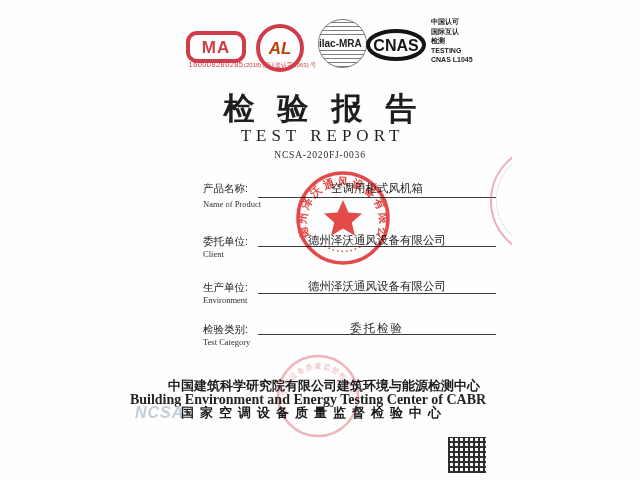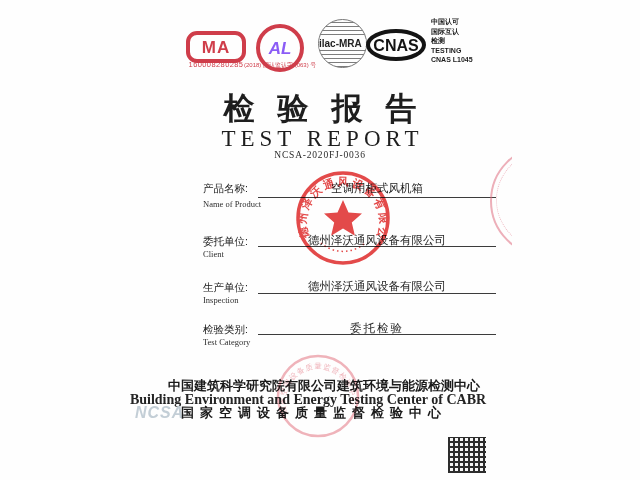--- a/index.html
+++ b/index.html
@@ -7,34 +7,34 @@
         font-family:"Liberation Sans","DejaVu Sans",sans-serif;color:#262626;}
   .abs{position:absolute;}
 
   
   .cma-box{left:186px;top:31px;width:52px;height:24px;border:4px solid #cf3d4a;border-radius:11px;
            display:flex;align-items:center;justify-content:center;}
   .cma-ma{font-weight:bold;font-size:17px;color:#cf3d4a;letter-spacing:1px;line-height:1;}
   .cma-num{left:183px;top:60px;width:66px;font-size:7.5px;color:#cf3d4a;letter-spacing:.4px;text-align:center;}
   .cal-circle{left:256px;top:24px;width:40px;height:40px;border:4px solid #cf3d4a;border-radius:50%;
               display:flex;align-items:center;justify-content:center;}
-  .cal-al{font-weight:bold;font-size:17px;font-style:italic;color:#8b5cf6;line-height:1;}
+  .cal-al{font-weight:bold;font-size:17px;font-style:italic;color:#c2410c;line-height:1;}
   .cal-cap{left:244px;top:61px;width:70px;font-size:6px;color:#cf3d4a;text-align:center;white-space:nowrap;}
   .ilac-circle{left:318px;top:19px;width:47px;height:47px;border-radius:50%;
                background:repeating-linear-gradient(0deg,rgba(55,55,55,.65) 0 1px,rgba(255,255,255,0) 1px 4px);
                border:1px solid #777;display:flex;align-items:center;justify-content:center;overflow:hidden;}
   .ilac-band{background:#fdfdfd;width:100%;text-align:left;font-weight:bold;font-size:10px;color:#222;
              padding:1px 0;}
   .cnas-svg{left:366px;top:27px;}
   .cnas-text{left:431px;top:17px;font-size:7px;font-weight:bold;color:#1c1c1c;line-height:9.6px;white-space:pre-line;}
 
   
   .title-zh{left:0;right:0;top:88px;text-align:center;font-size:31px;font-weight:bold;color:#1e1e1e;
             letter-spacing:23px;padding-left:23px;font-family:"Liberation Serif","DejaVu Serif",serif;}
-  .title-en{left:0;right:0;top:126px;text-align:center;font-size:23px;letter-spacing:5px;padding-left:5px;
+  .title-en{left:0;right:0;top:126px;text-align:center;font-size:17px;letter-spacing:5px;padding-left:5px;
             color:#1e1e1e;font-family:"Liberation Serif","DejaVu Serif",serif;}
   .report-no{left:0;right:0;top:150px;text-align:center;font-size:9.5px;letter-spacing:.8px;color:#2a2a2a;
              font-family:"Liberation Serif","DejaVu Serif",serif;}
 
   
   .lbl-zh{left:203px;font-size:10.5px;color:#222;text-align:right;}
   .lbl-en{left:203px;font-size:8.5px;color:#2e2e2e;font-family:"Liberation Serif","DejaVu Serif",serif;}
   .frow-line{left:258px;width:238px;height:0;border-bottom:1px solid #3c3c3c;}
   .frow-val{left:258px;width:238px;text-align:center;font-size:11.5px;color:#1f1f1f;}
 
@@ -102,21 +102,21 @@
   <div class="abs lbl-en" style="top:199px">Name of Product</div>
 
   <div class="abs frow-val" style="top:233px">德州泽沃通风设备有限公司</div>
   <div class="abs lbl-zh" style="top:235px">委托单位:</div>
   <div class="abs frow-line" style="top:246px"></div>
   <div class="abs lbl-en" style="top:249px">Client</div>
 
   <div class="abs frow-val" style="top:279px">德州泽沃通风设备有限公司</div>
   <div class="abs lbl-zh" style="top:281px">生产单位:</div>
   <div class="abs frow-line" style="top:293px"></div>
-  <div class="abs lbl-en" style="top:295px">Inspection</div>
+  <div class="abs lbl-en" style="top:295px">Environment</div>
 
   <div class="abs frow-val" style="top:321px;letter-spacing:2px">委托检验</div>
   <div class="abs lbl-zh" style="top:323px">检验类别:</div>
   <div class="abs frow-line" style="top:334px"></div>
   <div class="abs lbl-en" style="top:337px">Test Category</div>
 
   <div class="abs f-line1">中国建筑科学研究院有限公司建筑环境与能源检测中心</div>
   <div class="abs f-line2">Building Environment and Energy Testing Center of CABR</div>
   <div class="abs f-ncsa">NCSA</div>
   <div class="abs f-line3">国家空调设备质量监督检验中心</div>

